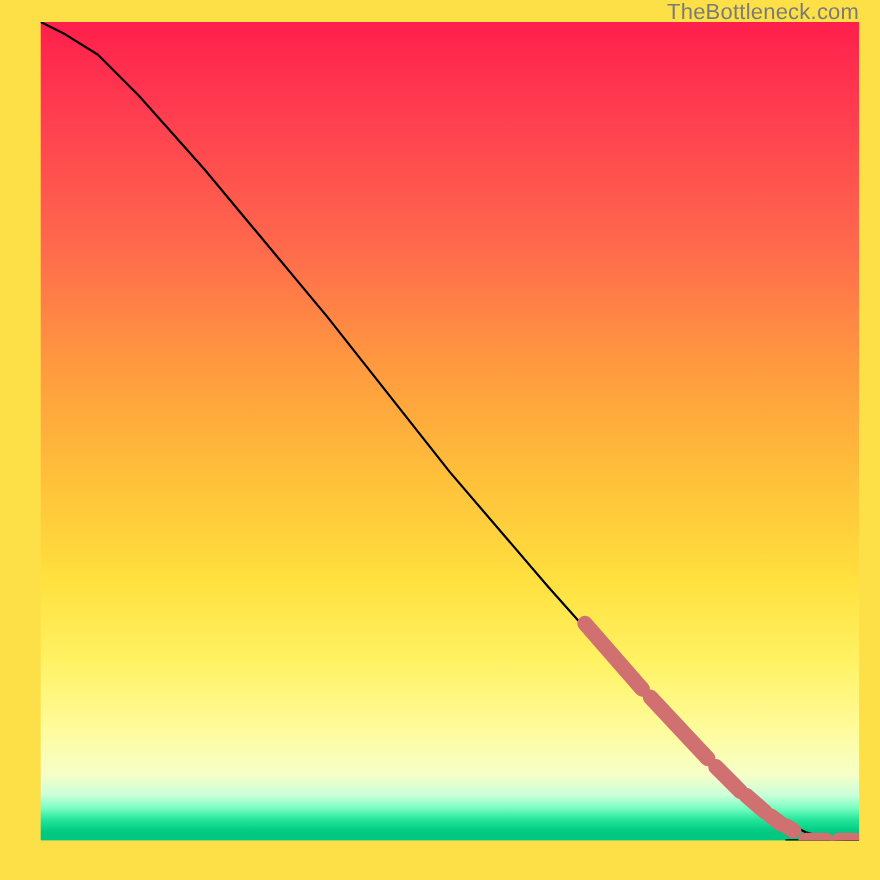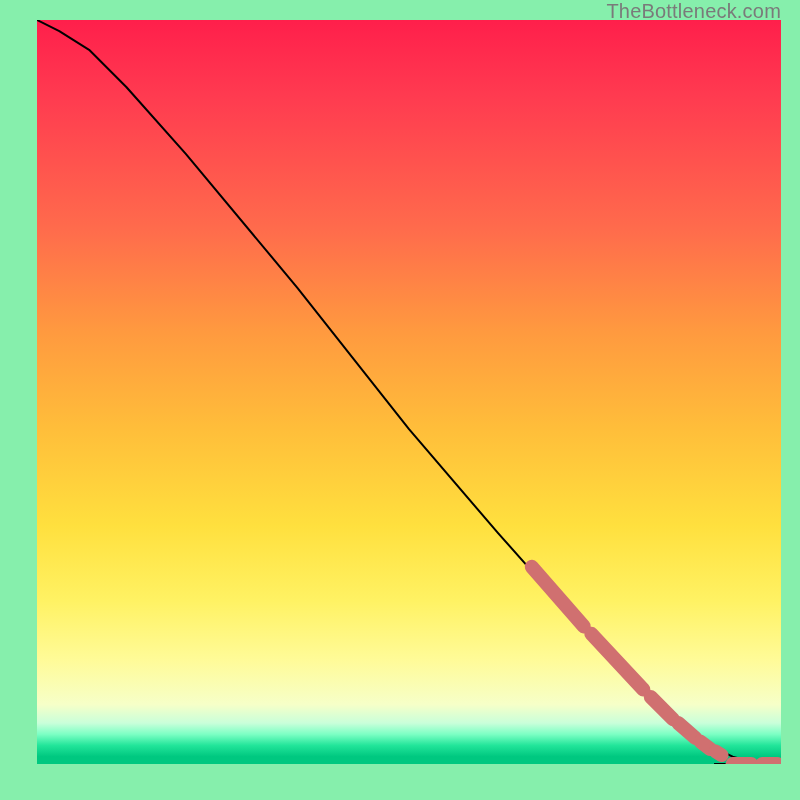--- a/index.html
+++ b/index.html
@@ -8,21 +8,21 @@
     width: 800px;
     height: 800px;
     background: #000;
     overflow: hidden;
     font-family: Arial, Helvetica, sans-serif;
   }
   .frame {
     position: relative;
     width: 800px;
     height: 800px;
-    background: #86efac;
+    background: #fde047;
   }
   .plot-area {
     position: absolute;
     left: 37px;
     top: 20px;
     width: 744px;
     height: 744px;
     
     background: linear-gradient(
       to bottom,

